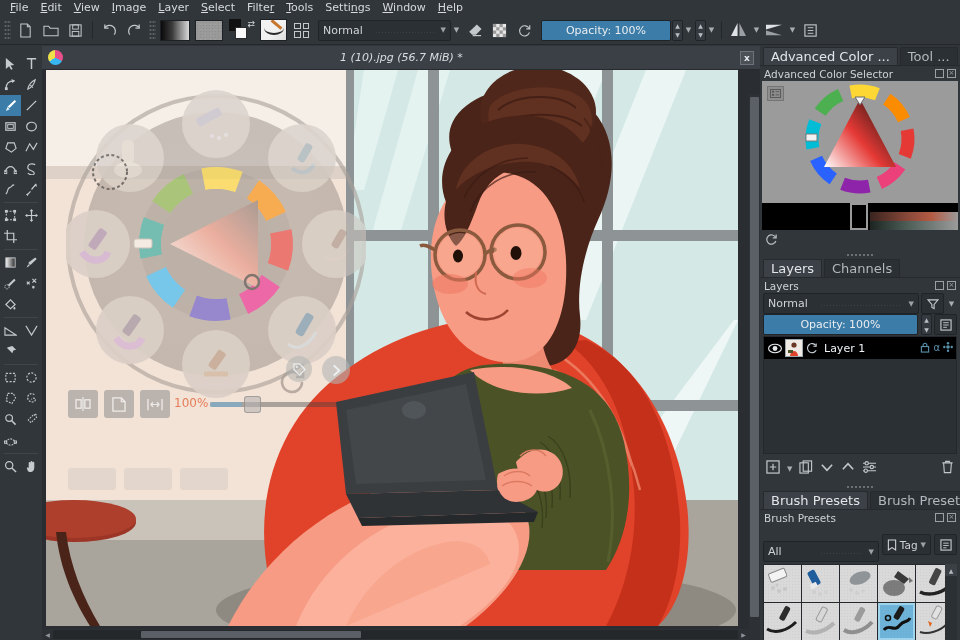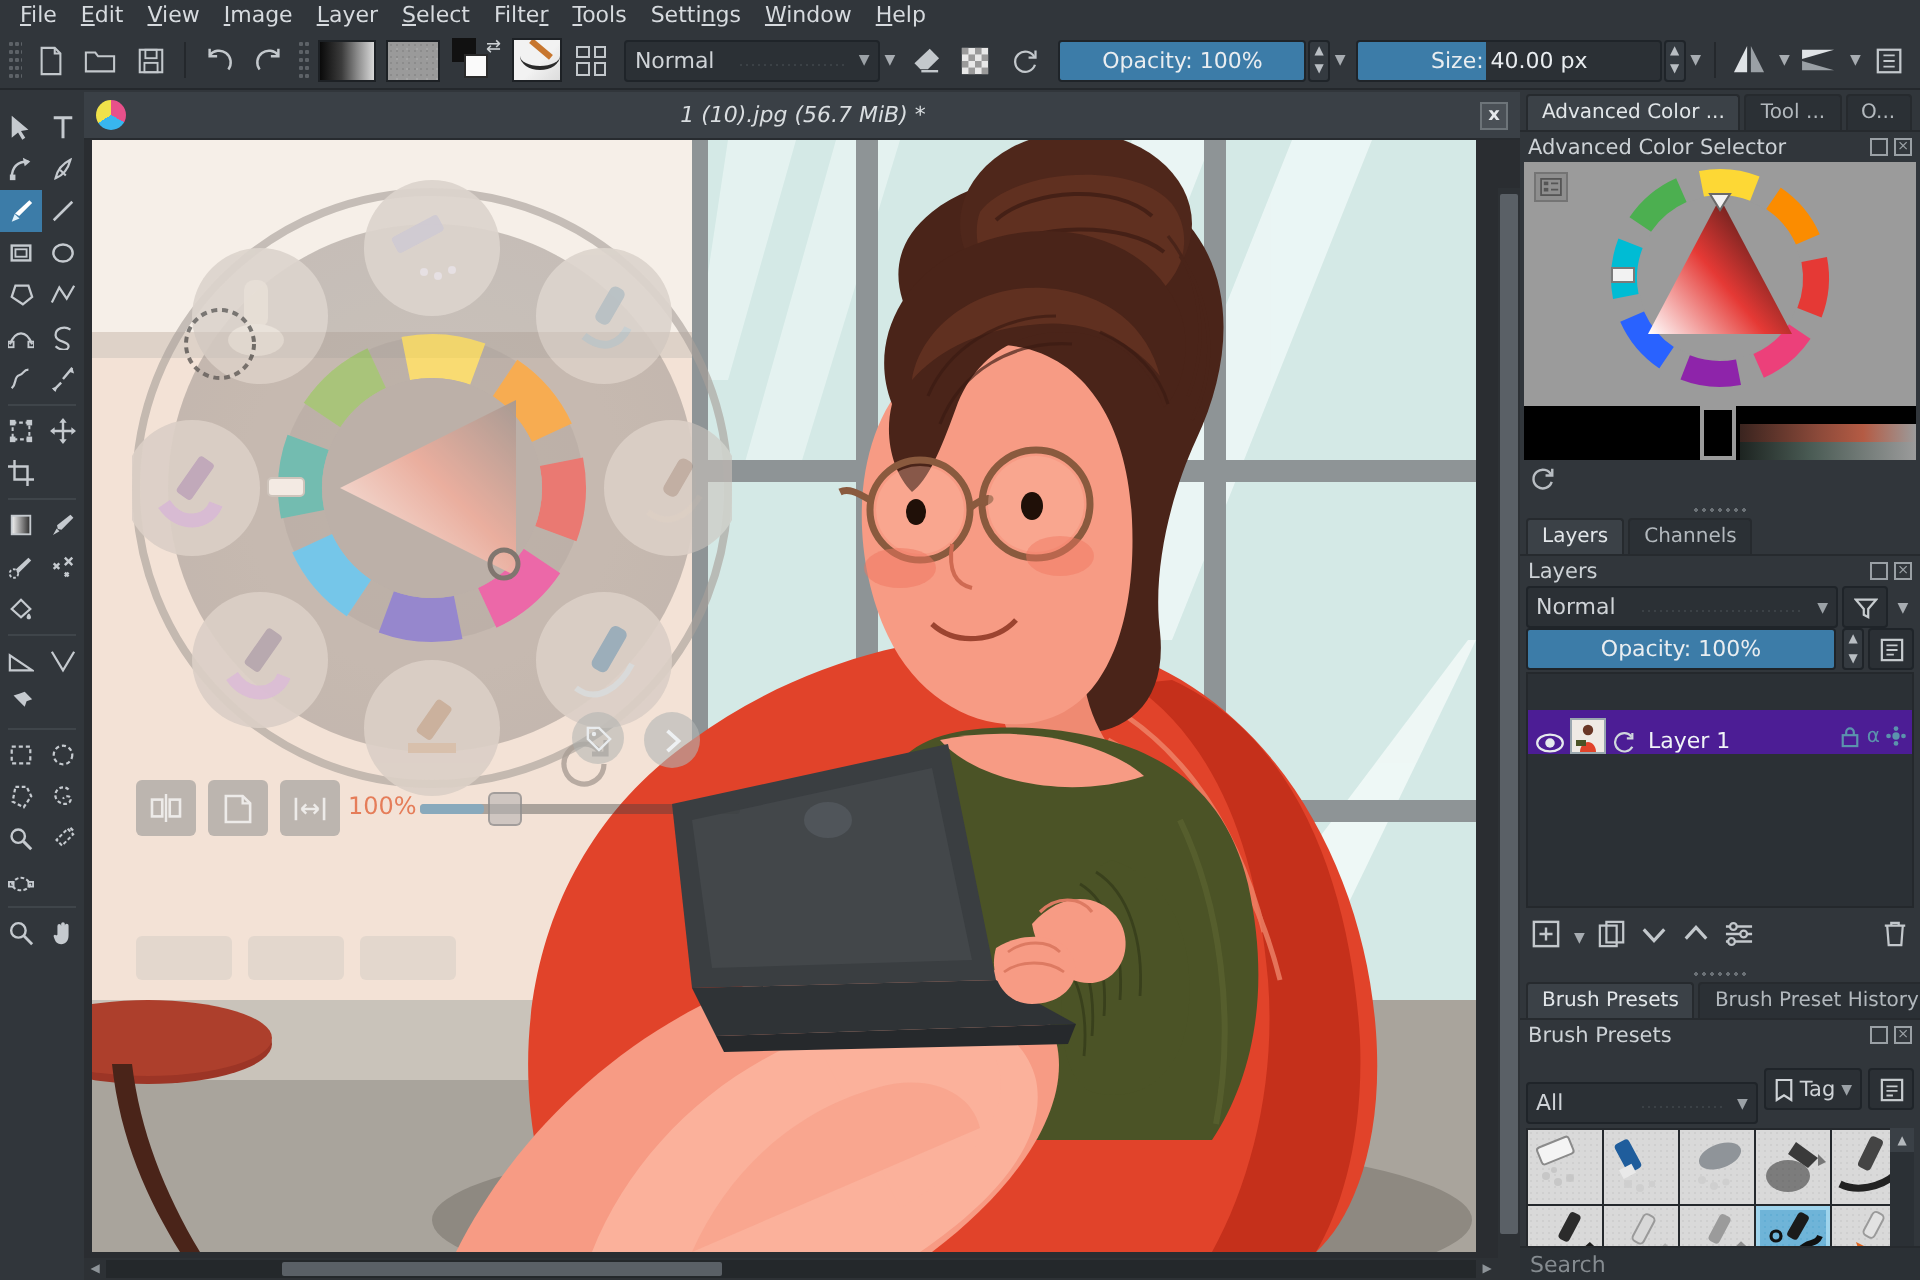--- a/index.html
+++ b/index.html
@@ -140,21 +140,21 @@
   .pp-zoomlabel { position:absolute; color:#e0572a; font-size:12px; }
   .pp-slider { position:absolute; height:5px; background:rgba(60,64,66,.55); border-radius:2px; }
   .pp-knob { position:absolute; width:17px; height:17px; background:rgba(160,164,166,.6);
     border:1px solid rgba(90,94,96,.6); border-radius:3px; }
 
   
   .right { position:absolute; left:760px; top:46px; width:200px; height:594px; background:#31363b; }
   .dock-tabs { display:flex; align-items:flex-end; height:20px; padding-left:3px;
     border-bottom:1px solid #262a2e; background:#31363b; }
   .dock-tab {
-    height:18px; padding:0 7px; font-size:10px; color:#b2b8bd; background:#2b3035;
+    height:18px; padding:0 7px; font-size:13px; color:#b2b8bd; background:#2b3035;
     border:1px solid #262a2e; border-bottom:none; border-radius:2px 2px 0 0;
     display:flex; align-items:center; margin-right:2px; white-space:nowrap;
   }
   .dock-tab.active { background:#3b4147; color:#e2e6e9; }
   .dock-title {
     height:15px; display:flex; align-items:center; padding:0 4px;
     font-size:10.5px; color:#cdd2d6;
   }
   .dock-title .ctl { margin-left:auto; display:flex; gap:3px; color:#9aa0a5; font-size:9px; }
   .float-ic { width:9px; height:9px; border:1px solid #9aa0a5; position:relative; }
@@ -169,21 +169,21 @@
   .acs-menu { position:absolute; left:5px; top:5px; width:17px; height:15px;
     background:#8e8e8e; border:1px solid #747474; display:flex; align-items:center; justify-content:center; }
   .acs-strips { width:196px; margin:0 2px; }
   .strip { height:9px; display:flex; }
   .strip .blk { background:#000; }
   .hist-wrap { position:relative; }
   .hist-sel { position:absolute; left:88px; top:0; width:18px; height:27px; border:2px solid #9b9b9b; }
   .lay-row2 { display:flex; align-items:center; padding:0 3px; gap:2px; }
   .lay-opacity { flex:1; }
   .layerlist { margin:1px 3px 0 3px; background:#2b3035; height:118px; border:1px solid #24282c; }
-  .layer-row { display:flex; align-items:flex-end; height:22px; background:#4c1d95; padding:0 3px; gap:3px;margin-top:18px; }
+  .layer-row { display:flex; align-items:center; height:22px; background:#000000; padding:0 3px; gap:3px; }
   .layer-row .eye { width:15px; display:flex; align-items:center; justify-content:center; color:#dfe4e7; }
   .layer-row .thumb { width:18px; height:18px; border:1px solid #9aa7af; background:#f2f2f0; position:relative; overflow:hidden; }
   .layer-row .onion { width:13px; color:#cfd7dc; display:flex; align-items:center; justify-content:center; }
   .layer-row .lname { flex:1; color:#f0f4f7; font-size:11px; padding-left:2px; }
   .layer-row .flags { display:flex; gap:3px; color:#5b93ad; font-size:10px; }
   .layer-toolbar { display:flex; align-items:center; padding:4px 6px; gap:7px; color:#c3c8cc; }
   .layer-toolbar .sp { margin-left:auto; }
 
   
   .bp-filter { display:flex; align-items:center; padding:2px 3px; gap:3px; }
@@ -320,24 +320,20 @@
     <div class="slider-h opacity-slider">
       <div class="fill" style="width:100%"></div>
       <span>Opacity: 100%</span>
     </div>
     <div class="spin">
         <i>▲</i>
         <i>▼</i>
       </div>
     <div class="mini-caret">▼</div>
 
-    <div class="slider-h size-slider">
-      <div class="fill" style="width:42%"></div>
-      <span>Size: 40.00 px</span>
-    </div>
     <div class="spin">
         <i>▲</i>
         <i>▼</i>
       </div>
     <div class="mini-caret">▼</div>
 
     <div class="tb-sep"></div>
     <div class="tb-btn">
       <svg width="19" height="16" viewBox="0 0 20 17">
           <path d="M9 1L2 15h7z" fill="#dfe3e6"></path>
@@ -1196,18 +1192,15 @@
             <rect x="18" y="3" width="6" height="15" rx="2" fill="#cfcfcf" stroke="#9a9a9a" transform="rotate(28 21 10)"></rect>
             <path d="M4 29 C12 32 24 28 31 21" fill="none" stroke="#5f5f5f" stroke-width="1.8"></path>
           </svg></div>
 
       <div class="bp-scroll">
         <div class="up">▲</div>
 
       </div>
     </div>
 
-    <div class="searchbar">
-      <span>Search</span>
-    </div>
   </div>
 
 </div>
 
 </body></html>

